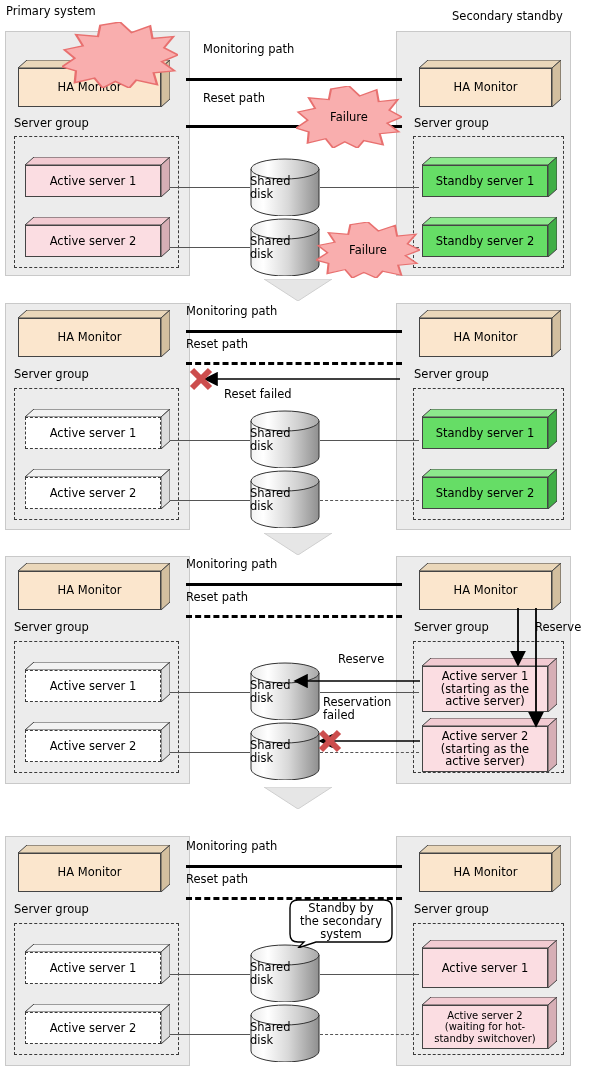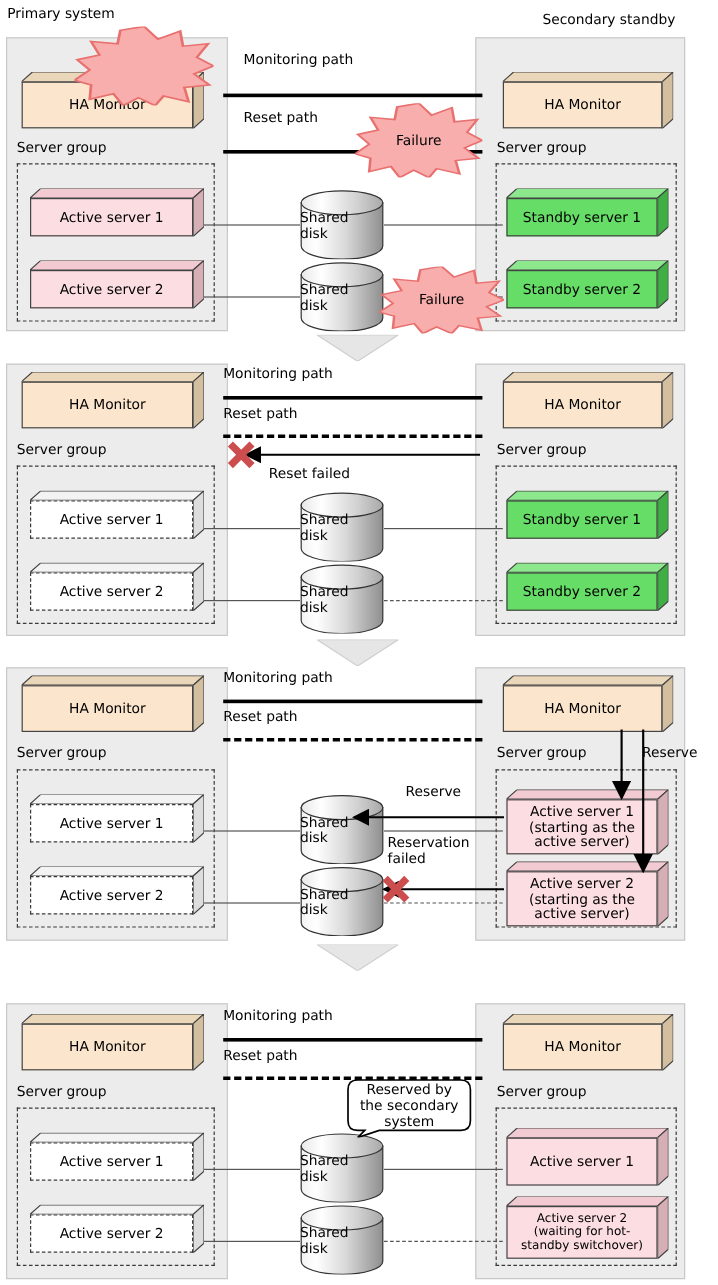--- a/index.html
+++ b/index.html
@@ -556,21 +556,21 @@
       <ellipse cx="35" cy="11" rx="34" ry="10" fill="url(#diskt)" stroke="#333" stroke-width="1"></ellipse>
     </svg>
     <div class="cyl-label">Shared
 disk</div>
   </div>
 
   <div class="callout" style="left:288px; top:898px; width:106px; height:50px;">
     <svg width="106" height="50" viewBox="0 0 106 50">
       <path d="M10,2 L96,2 Q104,2 104,10 L104,36 Q104,44 96,44 L28,44 L10,50 L16,44 L10,44 Q2,44 2,36 L2,10 Q2,2 10,2 Z" fill="#ffffff" stroke="#000" stroke-width="1.4"></path>
     </svg>
-    <div class="cl-text">Reserved by
+    <div class="cl-text">Standby by
 the secondary
 system</div>
   </div>
 
   <svg class="arrowlayer" viewBox="0 0 598 1071">
 
     <line x1="400" y1="379" x2="205" y2="379" stroke="#000" stroke-width="1.6" marker-end="url(#ah)"></line>
 
     <line x1="420" y1="681" x2="295" y2="681" stroke="#000" stroke-width="1.6" marker-end="url(#ah)"></line>
 

